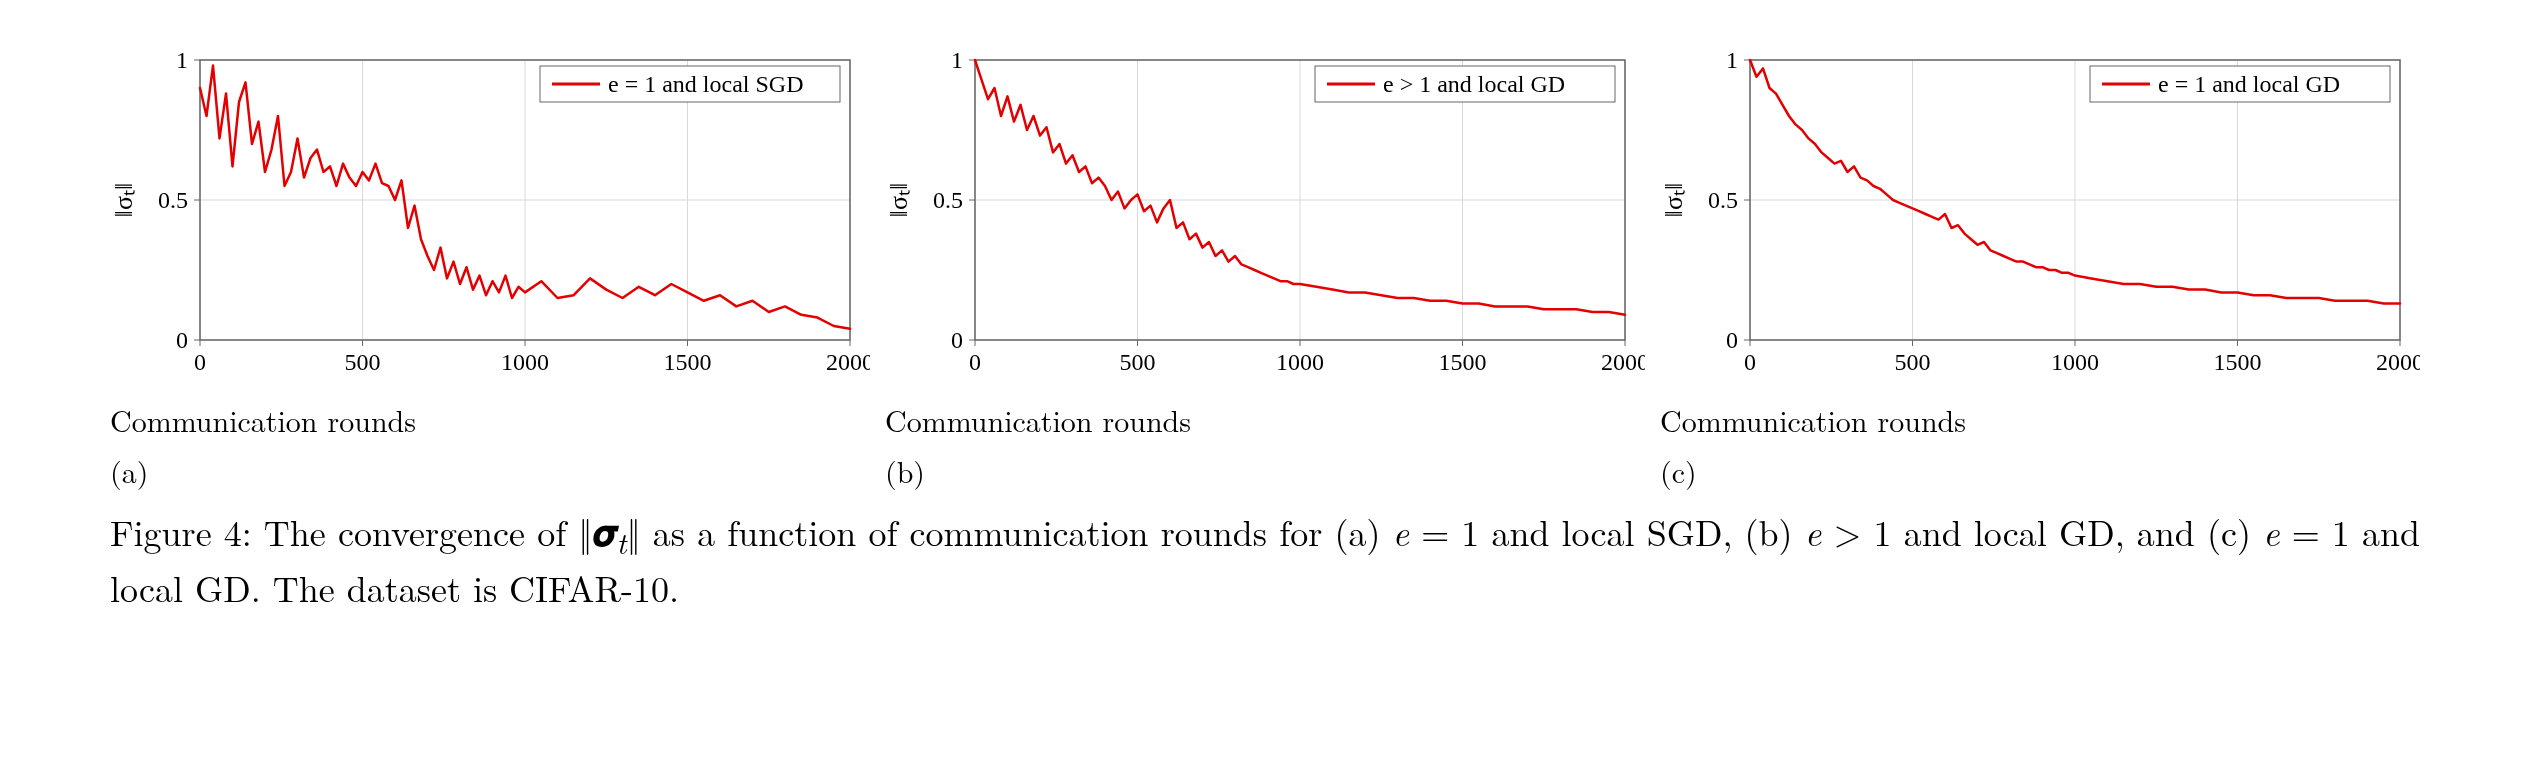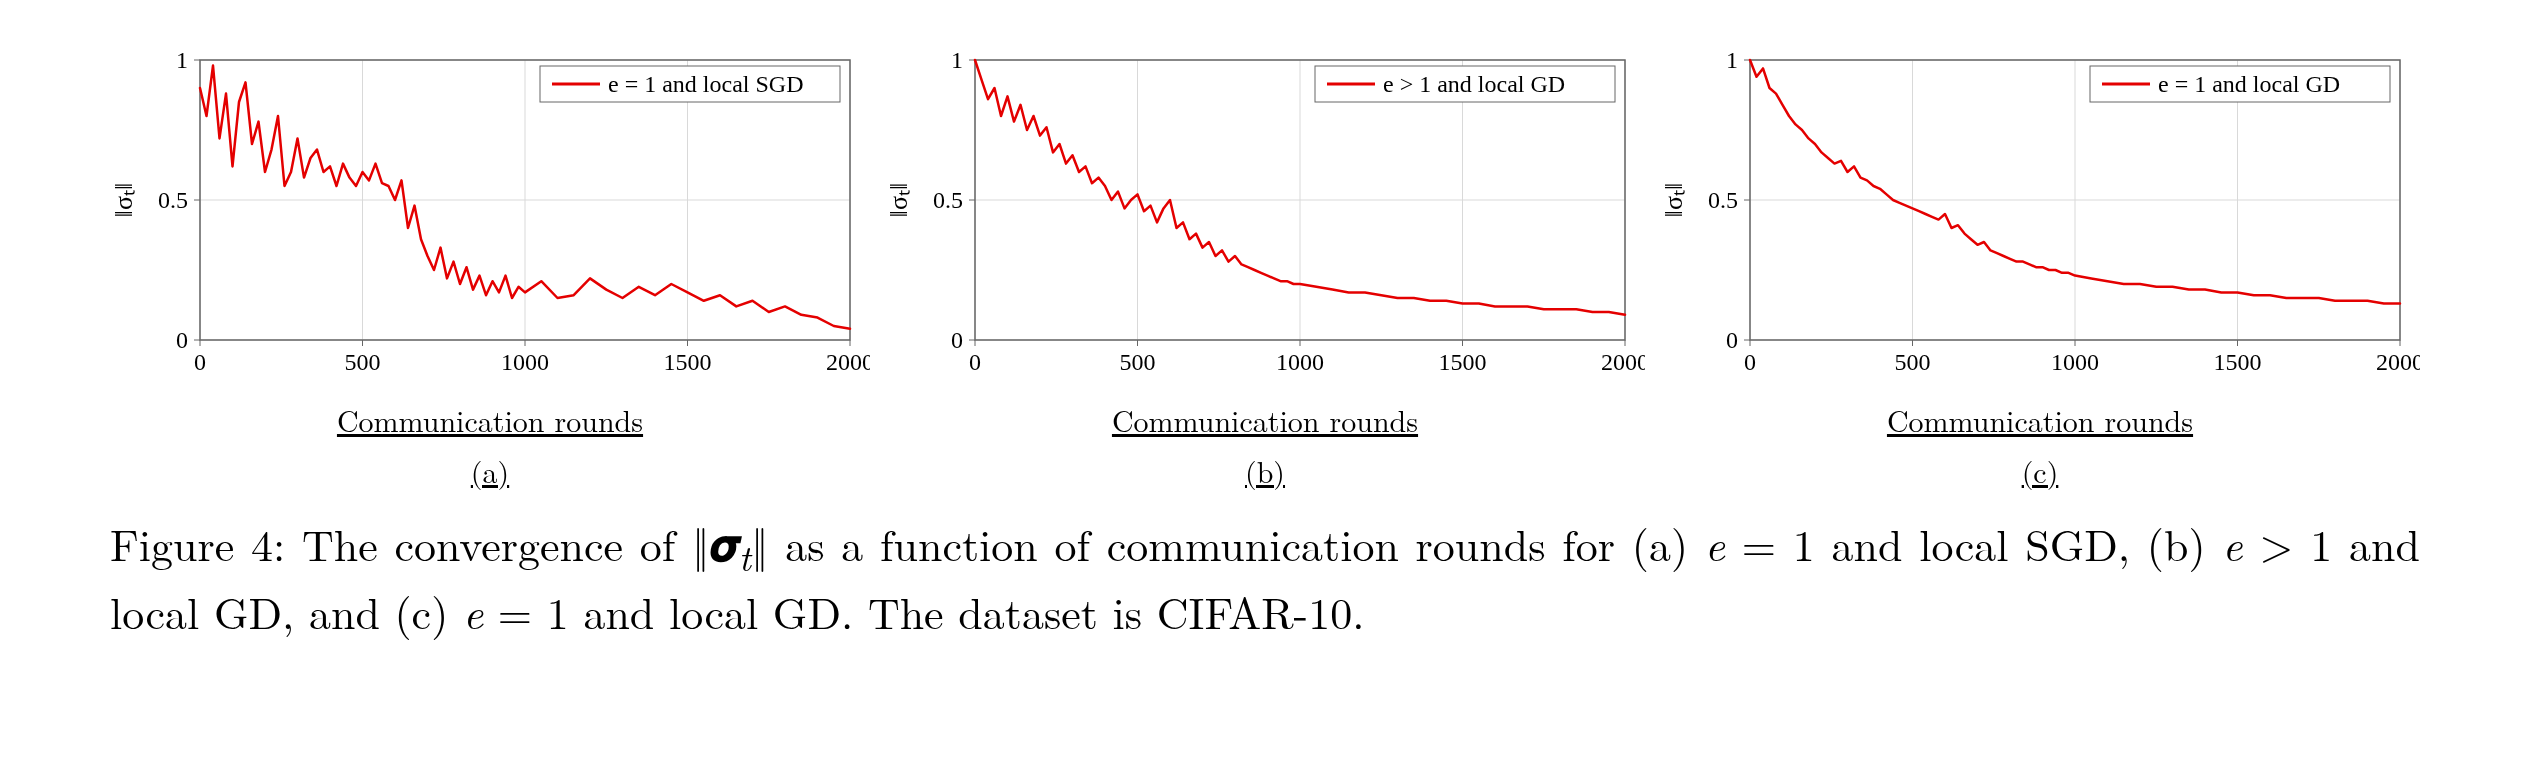--- a/index.html
+++ b/index.html
@@ -20,29 +20,28 @@
     justify-content: space-between;
     align-items: flex-start;
   }
   .panel {
     width: 760px;
   }
   svg.chart {
     display: block;
   }
   .xlabel, .panel-label, .ylabel {
-    text-align: center;
+    text-align: left;
     font-size: 30px;
-    text-decoration: underline;
   }
   .xlabel { margin-top: -2px; }
   .panel-label { margin-top: 8px; }
   .caption {
-    margin-top: 21px;
-    font-size: 44px;
+    margin-top: 15px;
+    font-size: 36px;
     line-height: 1.35;
     text-align: justify;
   }
   .italic { font-style: italic; }
   .legend-box {
     fill: #fff;
     stroke: #666;
     stroke-width: 1;
   }
   .axis text {

